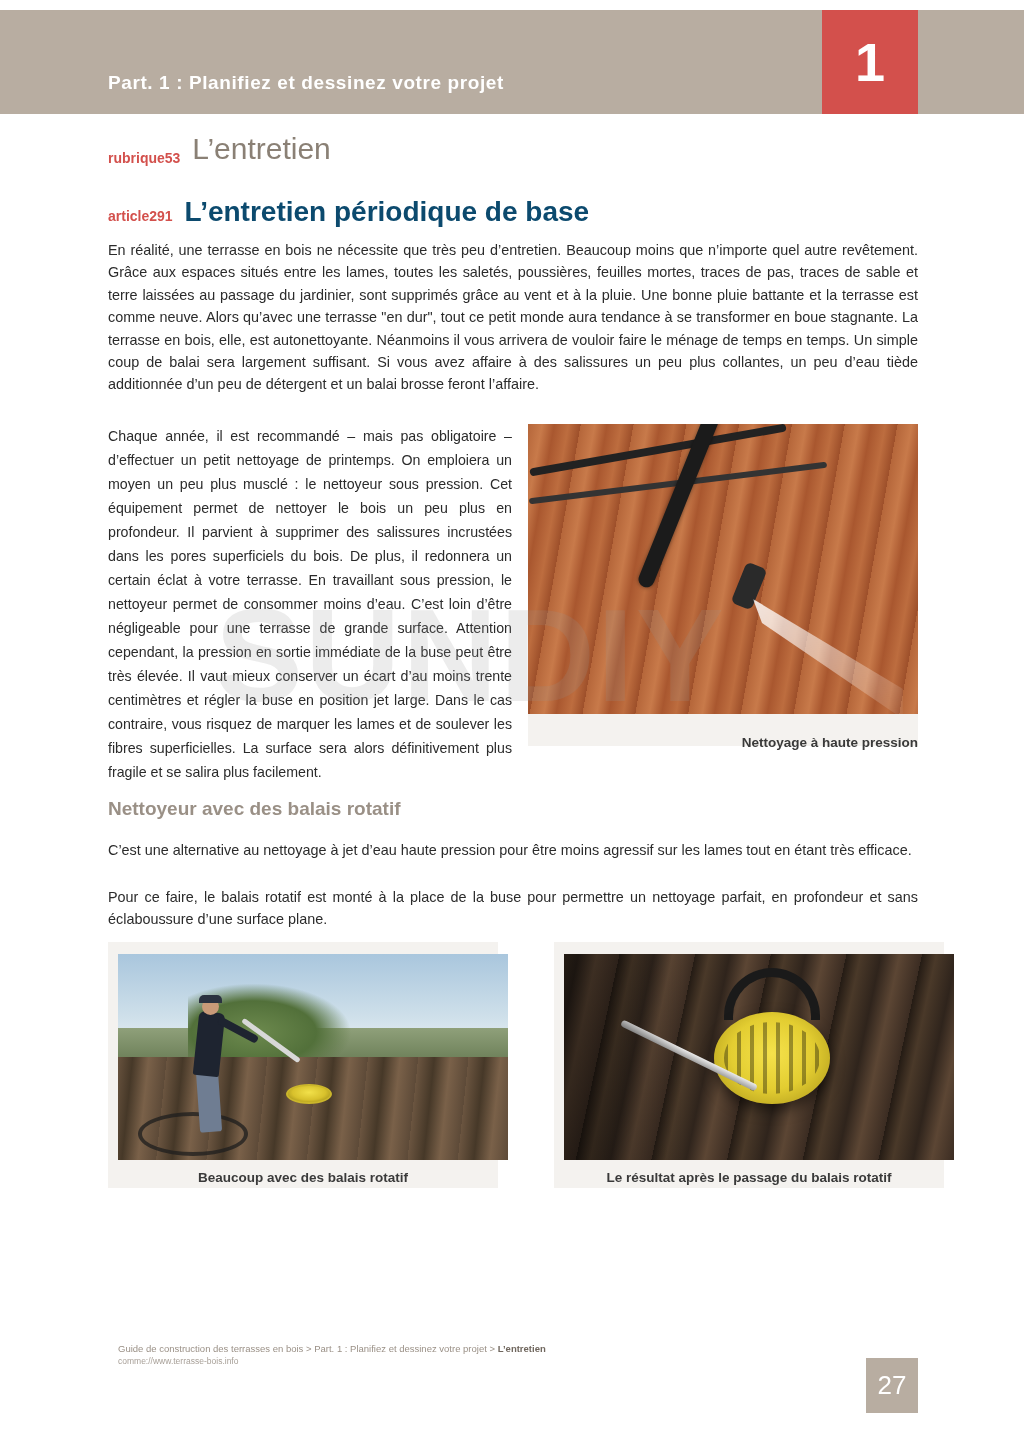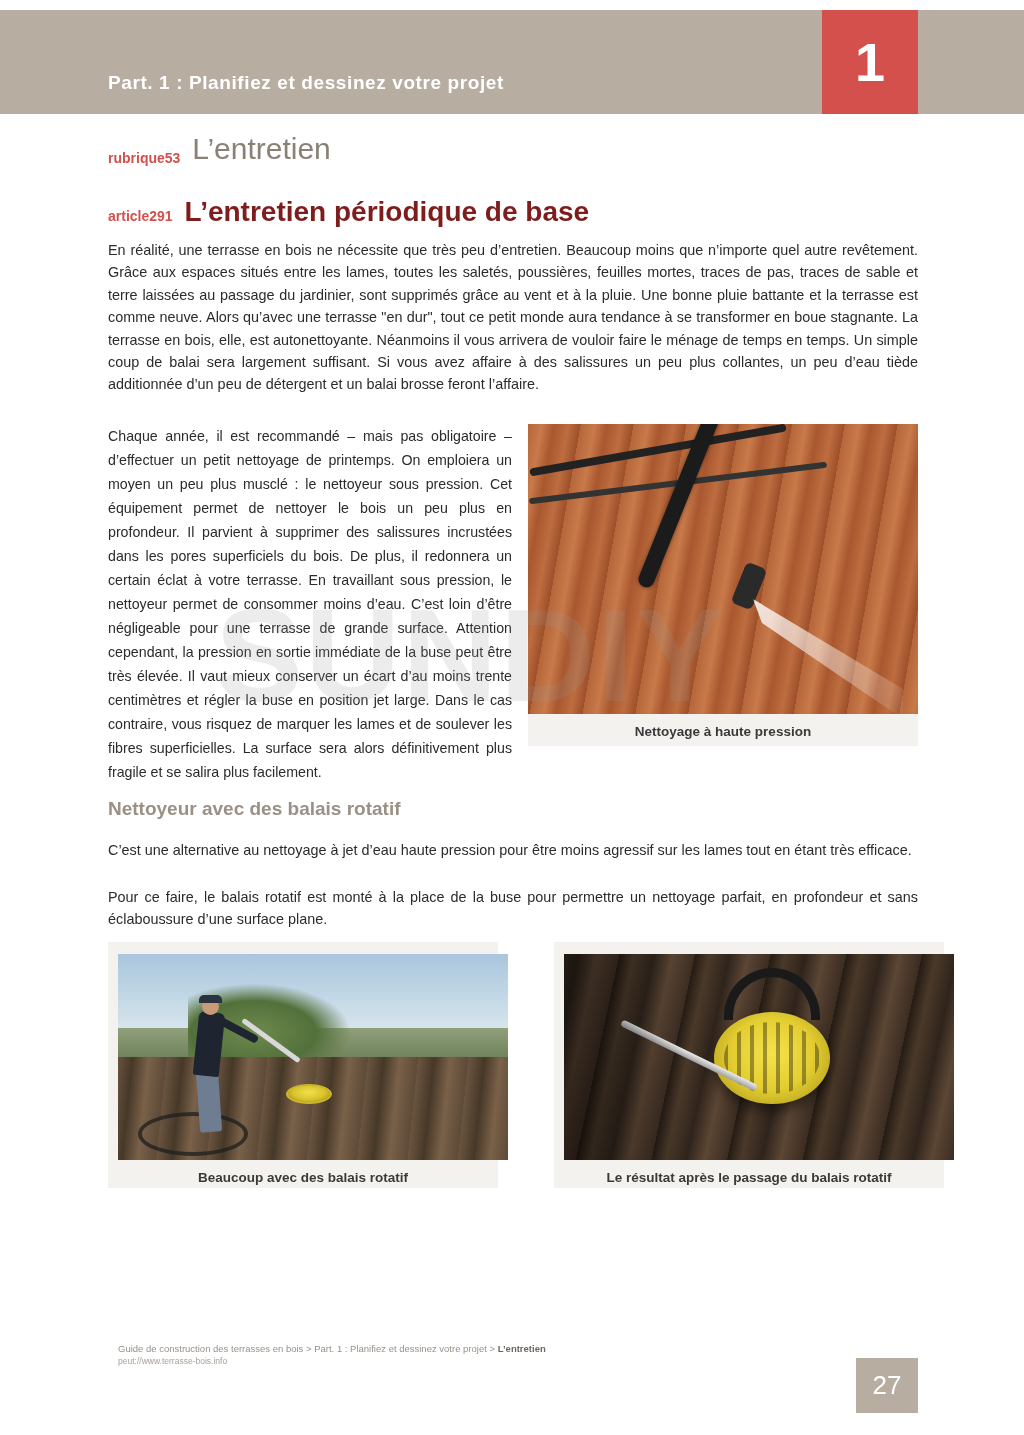--- a/index.html
+++ b/index.html
@@ -36,42 +36,42 @@
   .tag {
     color:#d3504c; font-weight:bold; font-size:14px; margin-right:12px;
   }
   .rubrique-title {
     font-size:30px; color:#8a8075; font-weight:normal;
   }
   .article-line {
     position:absolute; left:108px; top:92px; display:flex; align-items:baseline;
   }
   .article-title {
-    font-size:28px; color:#7f1d1d; font-weight:bold;
+    font-size:28px; color:#0c4a6e; font-weight:bold;
   }
   .para {
     position:absolute; left:108px; width:810px;
     font-size:14.4px; line-height:22.4px; text-align:justify; color:#2b2b2b;
   }
   #intro-para { top:135px; }
   
   .col-text {
     position:absolute; left:108px; top:320px; width:404px;
     font-size:14.2px; line-height:24px; text-align:justify; color:#2b2b2b;
   }
   .figure {
     position:absolute; background:#f4f2ef;
   }
   .fig-caption {
     text-align:center; font-size:13.5px; font-weight:bold; color:#3a3a3a;
   }
   
   #fig-pressure { left:528px; top:320px; width:390px; height:322px; }
   #fig-pressure .photo { width:390px; height:290px; position:relative; overflow:hidden; }
-  #fig-pressure .fig-caption { margin-top:10px; }
+  #fig-pressure .fig-caption { margin-top:21px;text-align:right; }
 
   .subhead {
     position:absolute; left:108px; top:694px;
     font-size:19px; font-weight:bold; color:#9a9086;
   }
   #para-alt { top:735px; }
   #para-alt2 { top:782px; }
 
   #fig-left { left:108px; top:838px; width:390px; height:246px; }
   #fig-left .photo { width:390px; height:206px; position:relative; overflow:hidden; }
@@ -88,21 +88,21 @@
     font-family:"Liberation Sans", sans-serif;
   }
   
   .footer {
     position:absolute; left:118px; top:1342px; width:700px;
     font-size:9.5px; color:#9a9086; line-height:13px;
   }
   .footer b { color:#6f665d; }
   .footer .url { font-size:8.5px; color:#a8a098; }
   .page-number {
-    position:absolute; right:106px; top:1358px; width:62px; height:55px;
+    position:absolute; right:106px; top:1358px; width:52px; height:55px;
     background:#b8ada1; color:#fff; display:flex; align-items:center; justify-content:center;
     font-size:26px;
   }
 
   
   .deck {
     position:absolute; inset:0;
     background:
       repeating-linear-gradient(100deg,
         #b5663a 0px, #c87a4a 14px, #a9572f 26px, #bd6d3f 40px, #9d4f2a 52px);
@@ -285,15 +285,15 @@
     </div>
     <div class="fig-caption">Le résultat après le passage du balais rotatif</div>
   </div>
 
 </div>
 
 <div class="watermark">SUNDIY</div>
 
 <div class="footer">
   <span>Guide de construction des terrasses en bois &gt; Part. 1 : Planifiez et dessinez votre projet &gt; </span><b>L’entretien</b>
-  <div class="url">peut://www.terrasse-bois.info</div>
+  <div class="url">comme://www.terrasse-bois.info</div>
 </div>
 <div class="page-number">27</div>
 
 </body></html>

